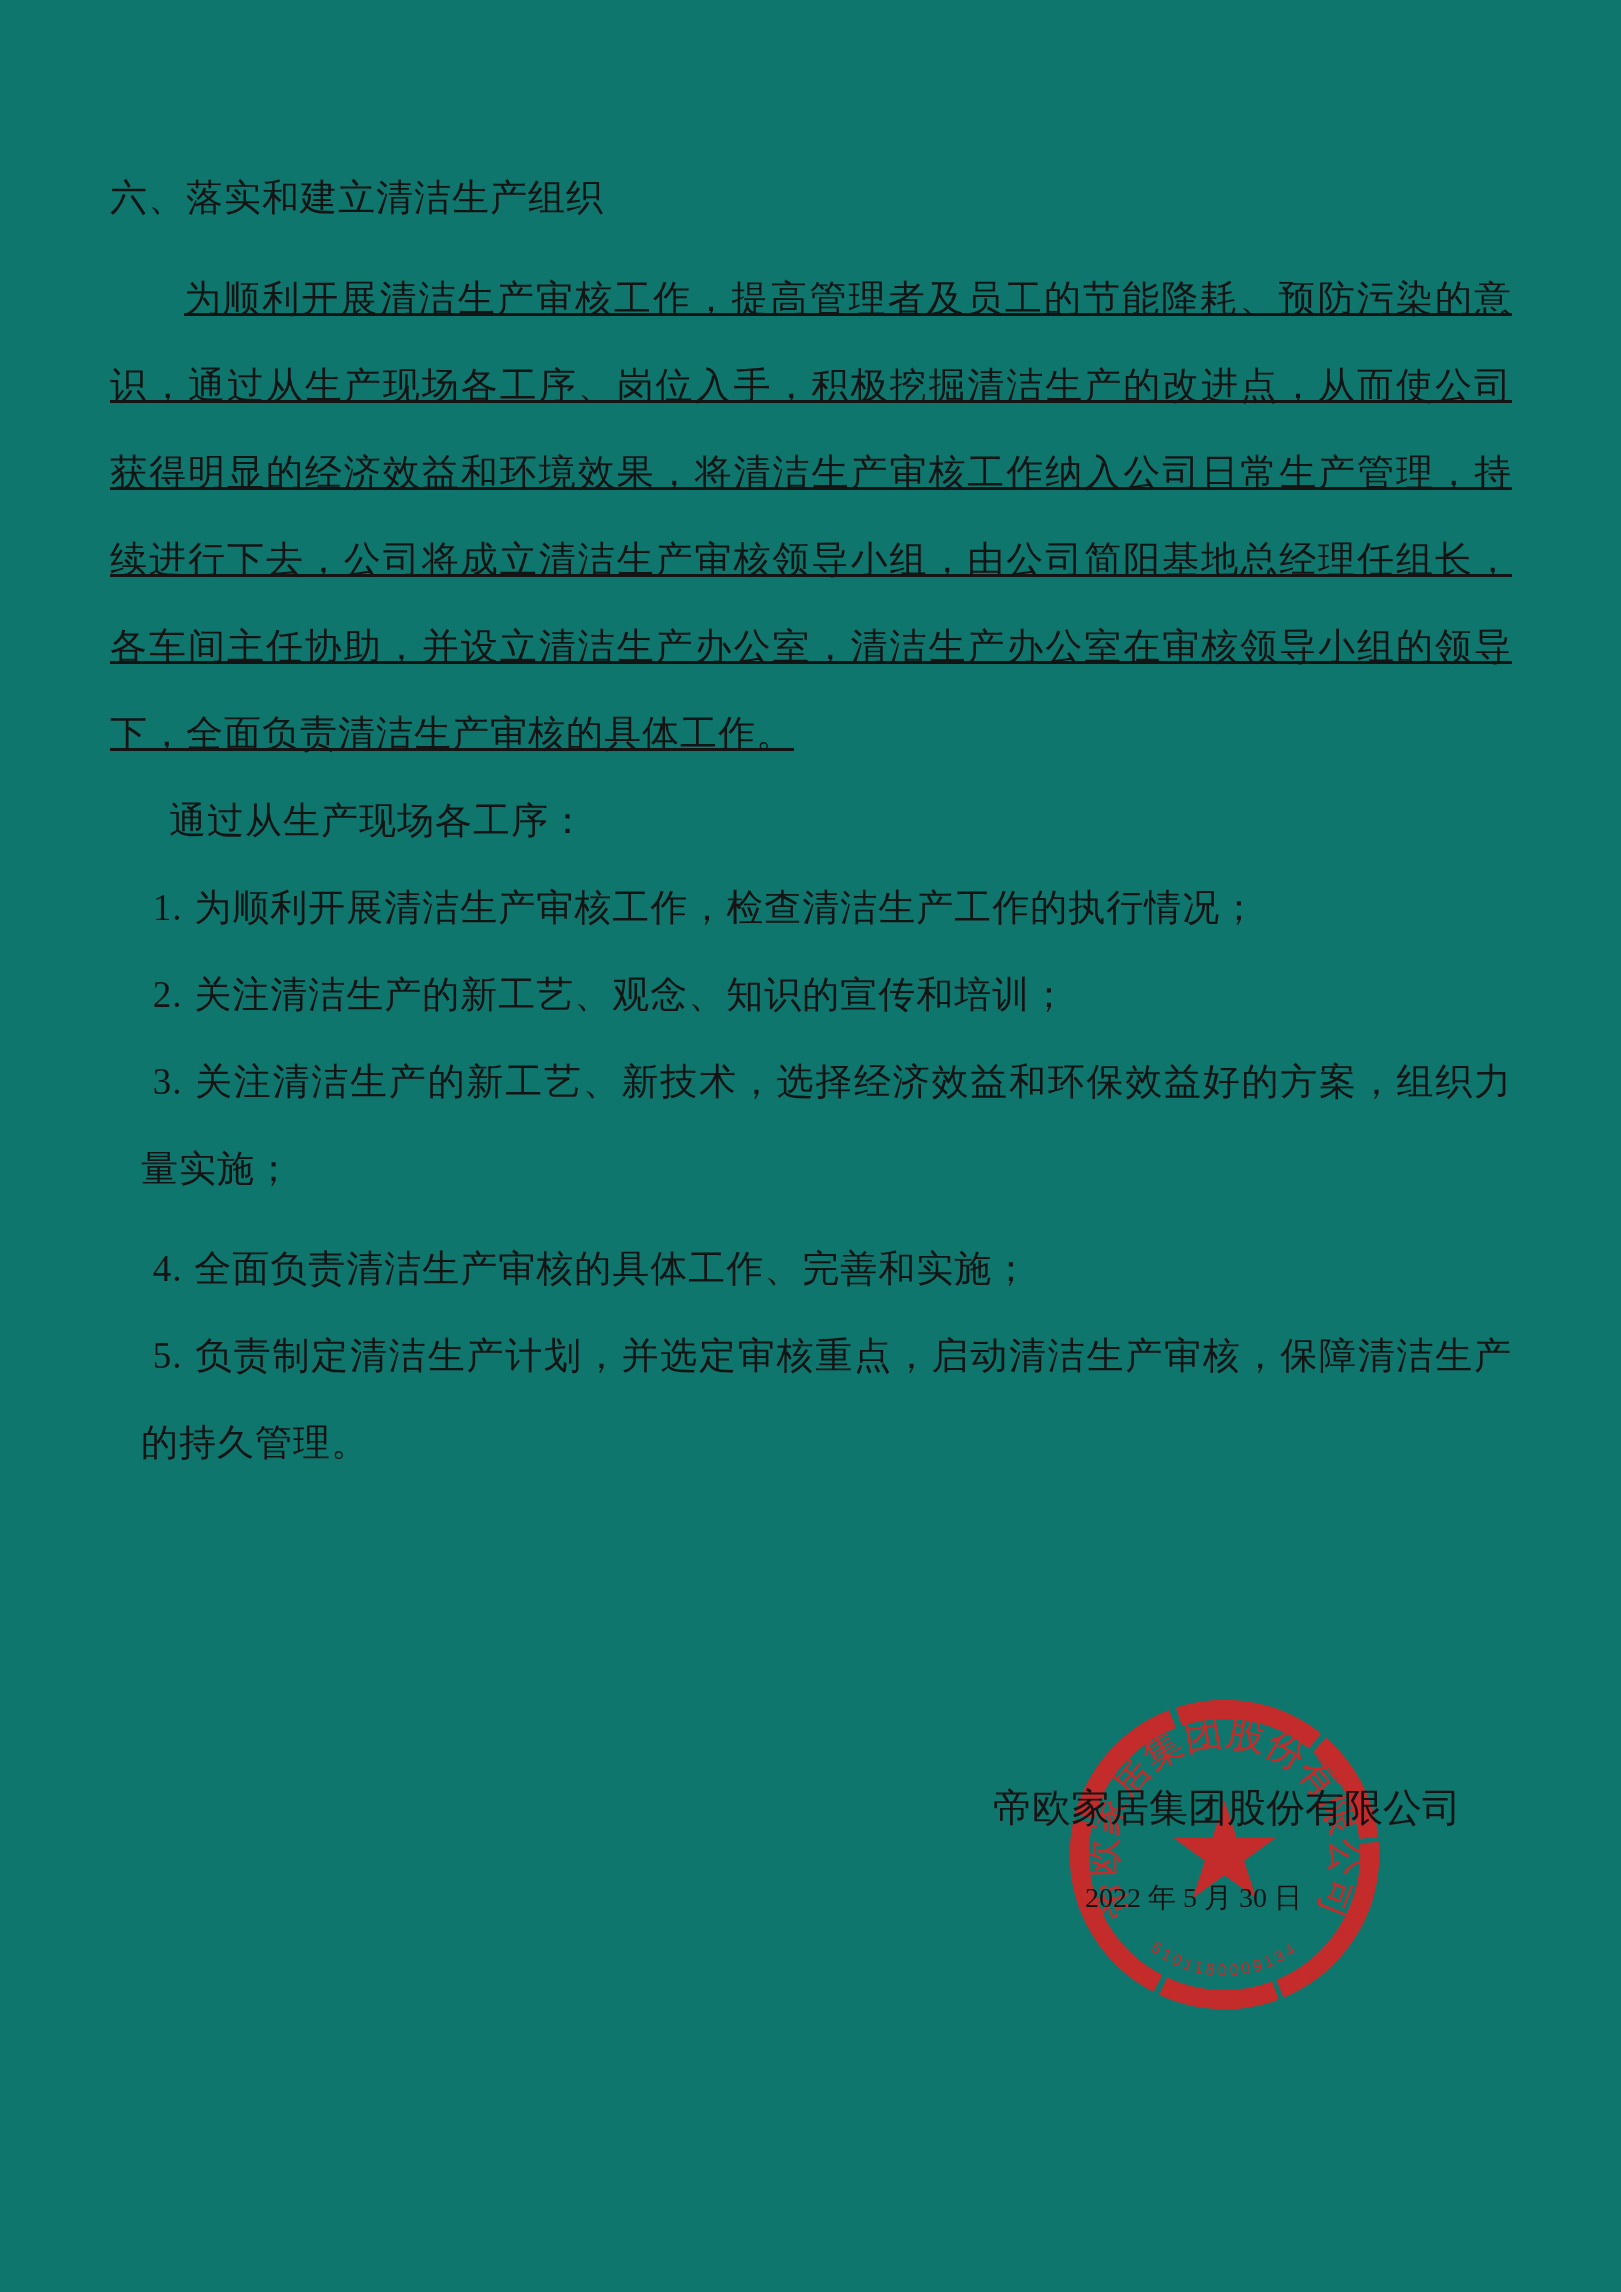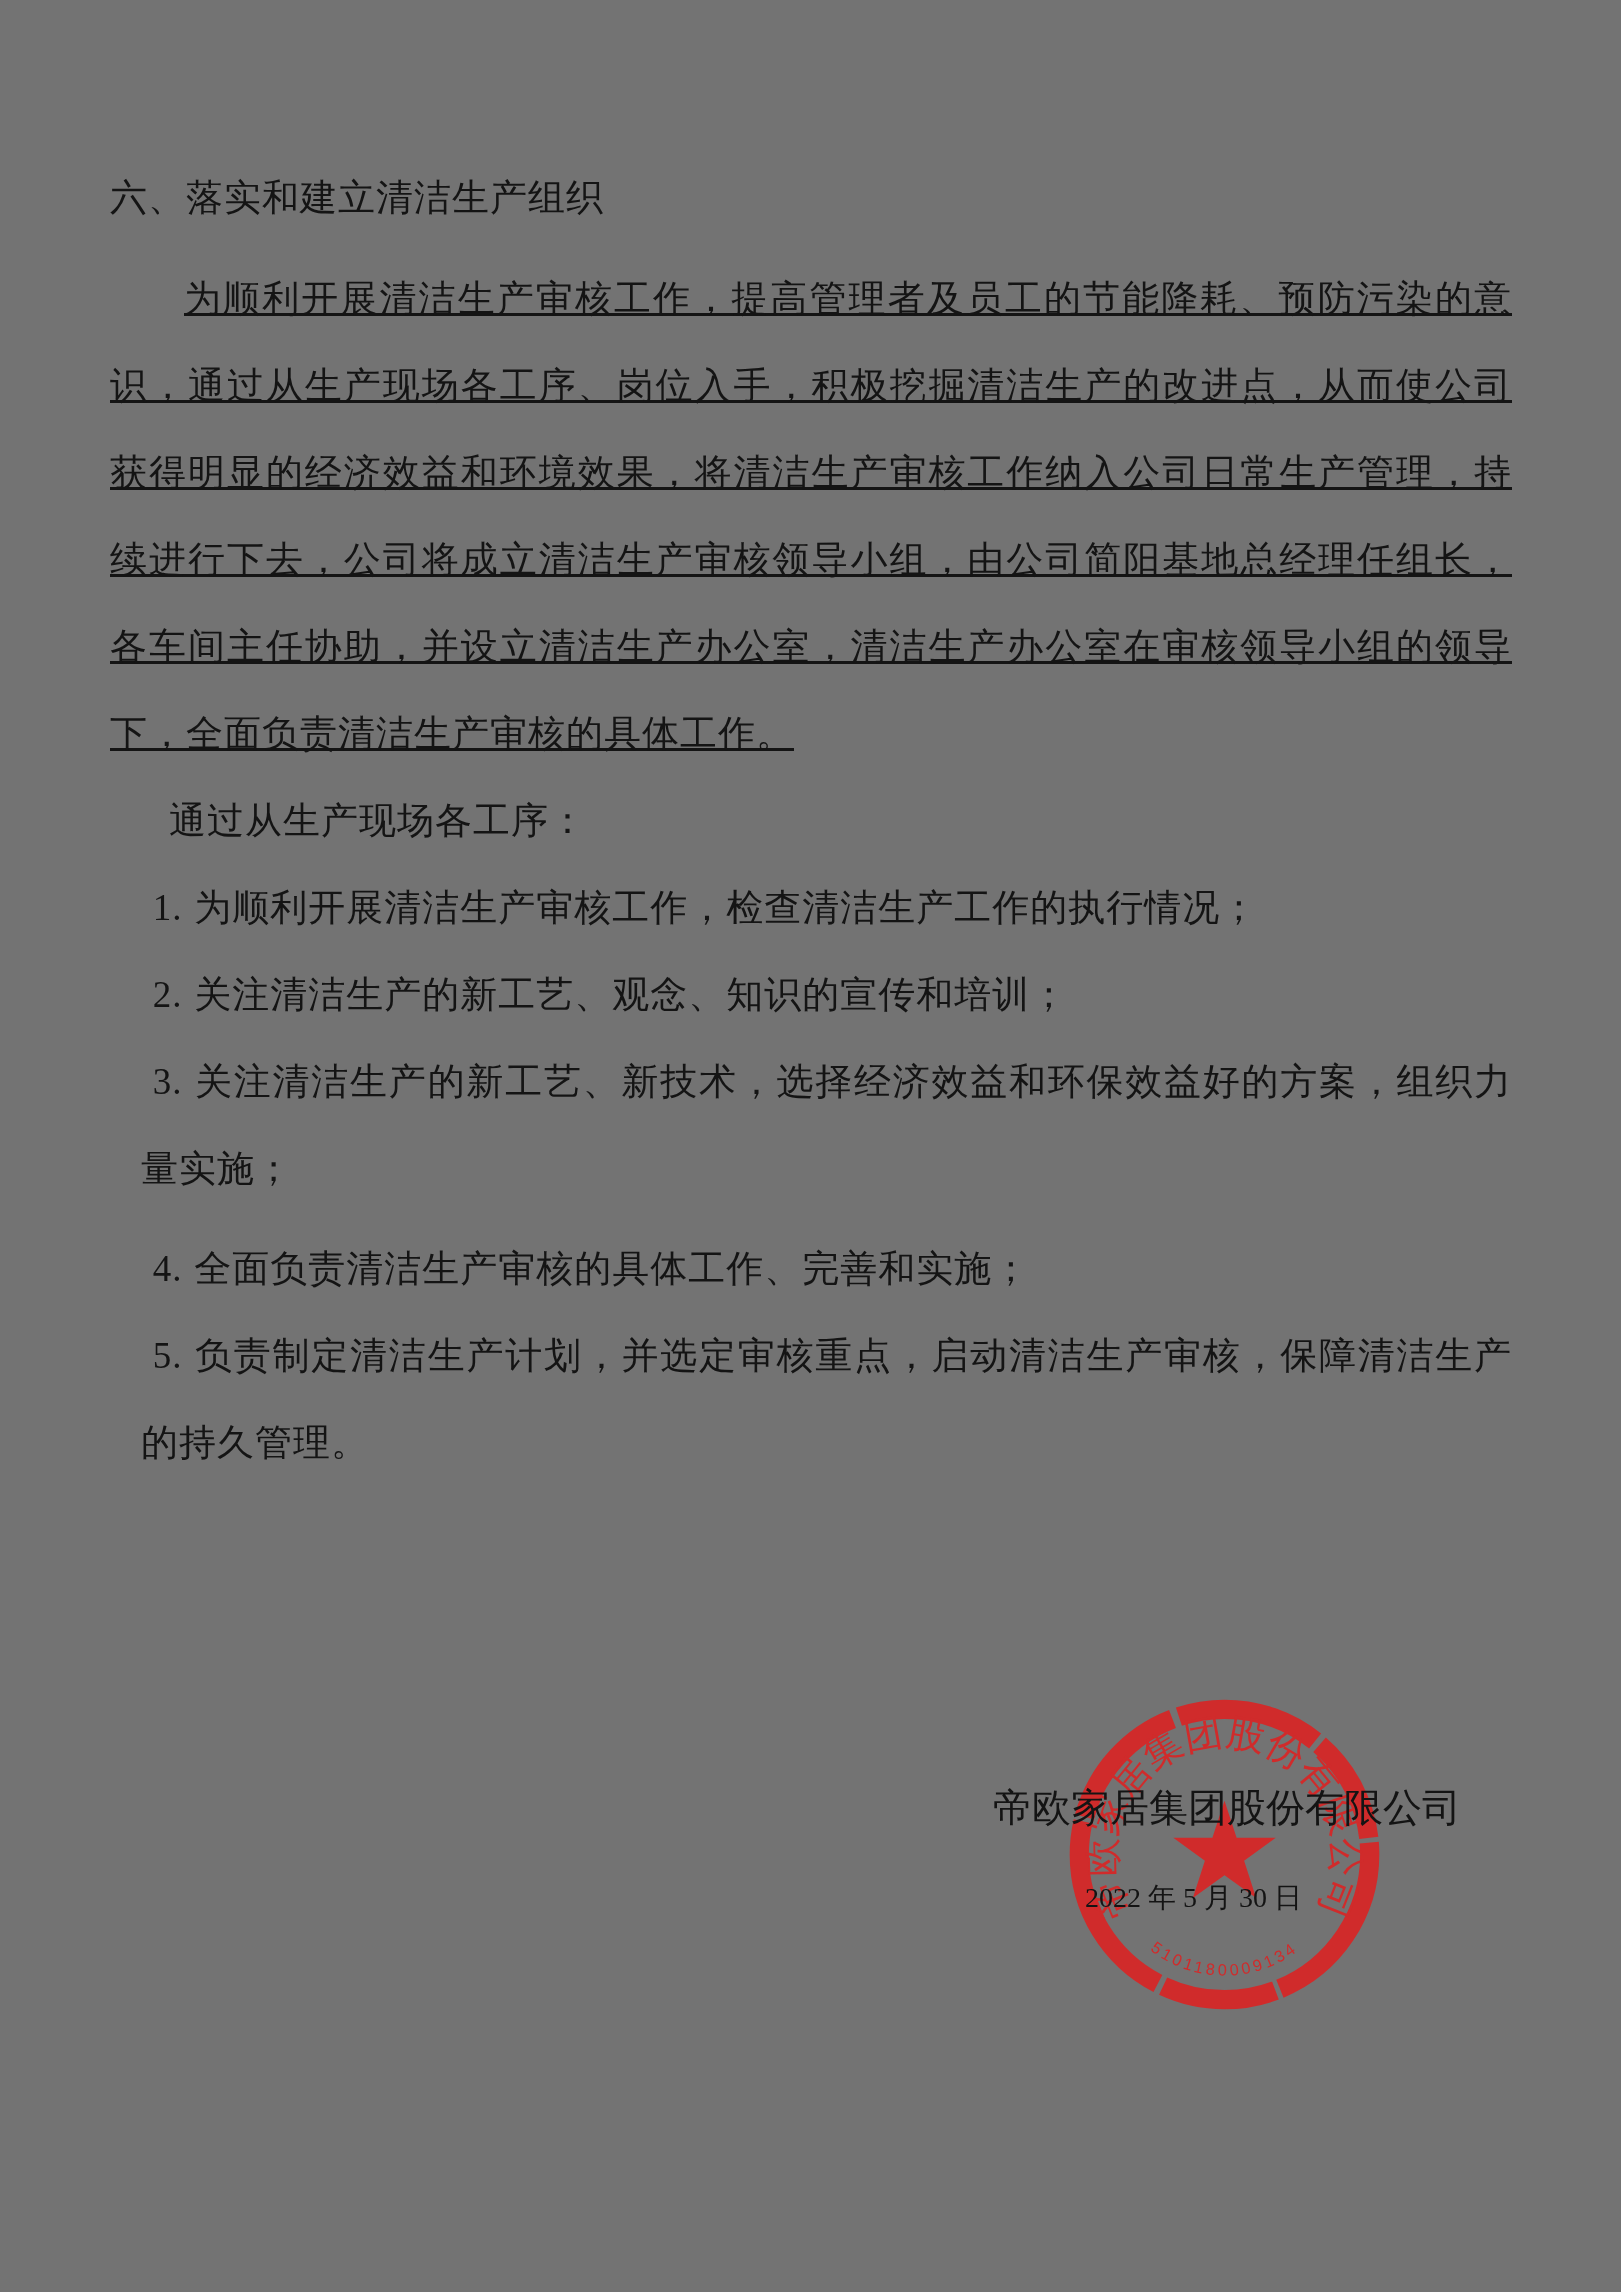--- a/index.html
+++ b/index.html
@@ -1,20 +1,20 @@
 <!DOCTYPE html>
 <html lang="zh"><head>
 <meta charset="utf-8">
 <style>
   html, body { margin: 0; padding: 0; background: #ffffff; }
   .page {
     position: relative;
     width: 1621px;
     height: 2293px;
-    background: #737373;
+    background: #0f766e;
     font-family: "Liberation Serif", "DejaVu Serif", serif;
     color: #141414;
     overflow: hidden;
   }
   .content {
     position: absolute;
     left: 110px;
     top: 154px;
     width: 1402px;
     font-size: 37px;

